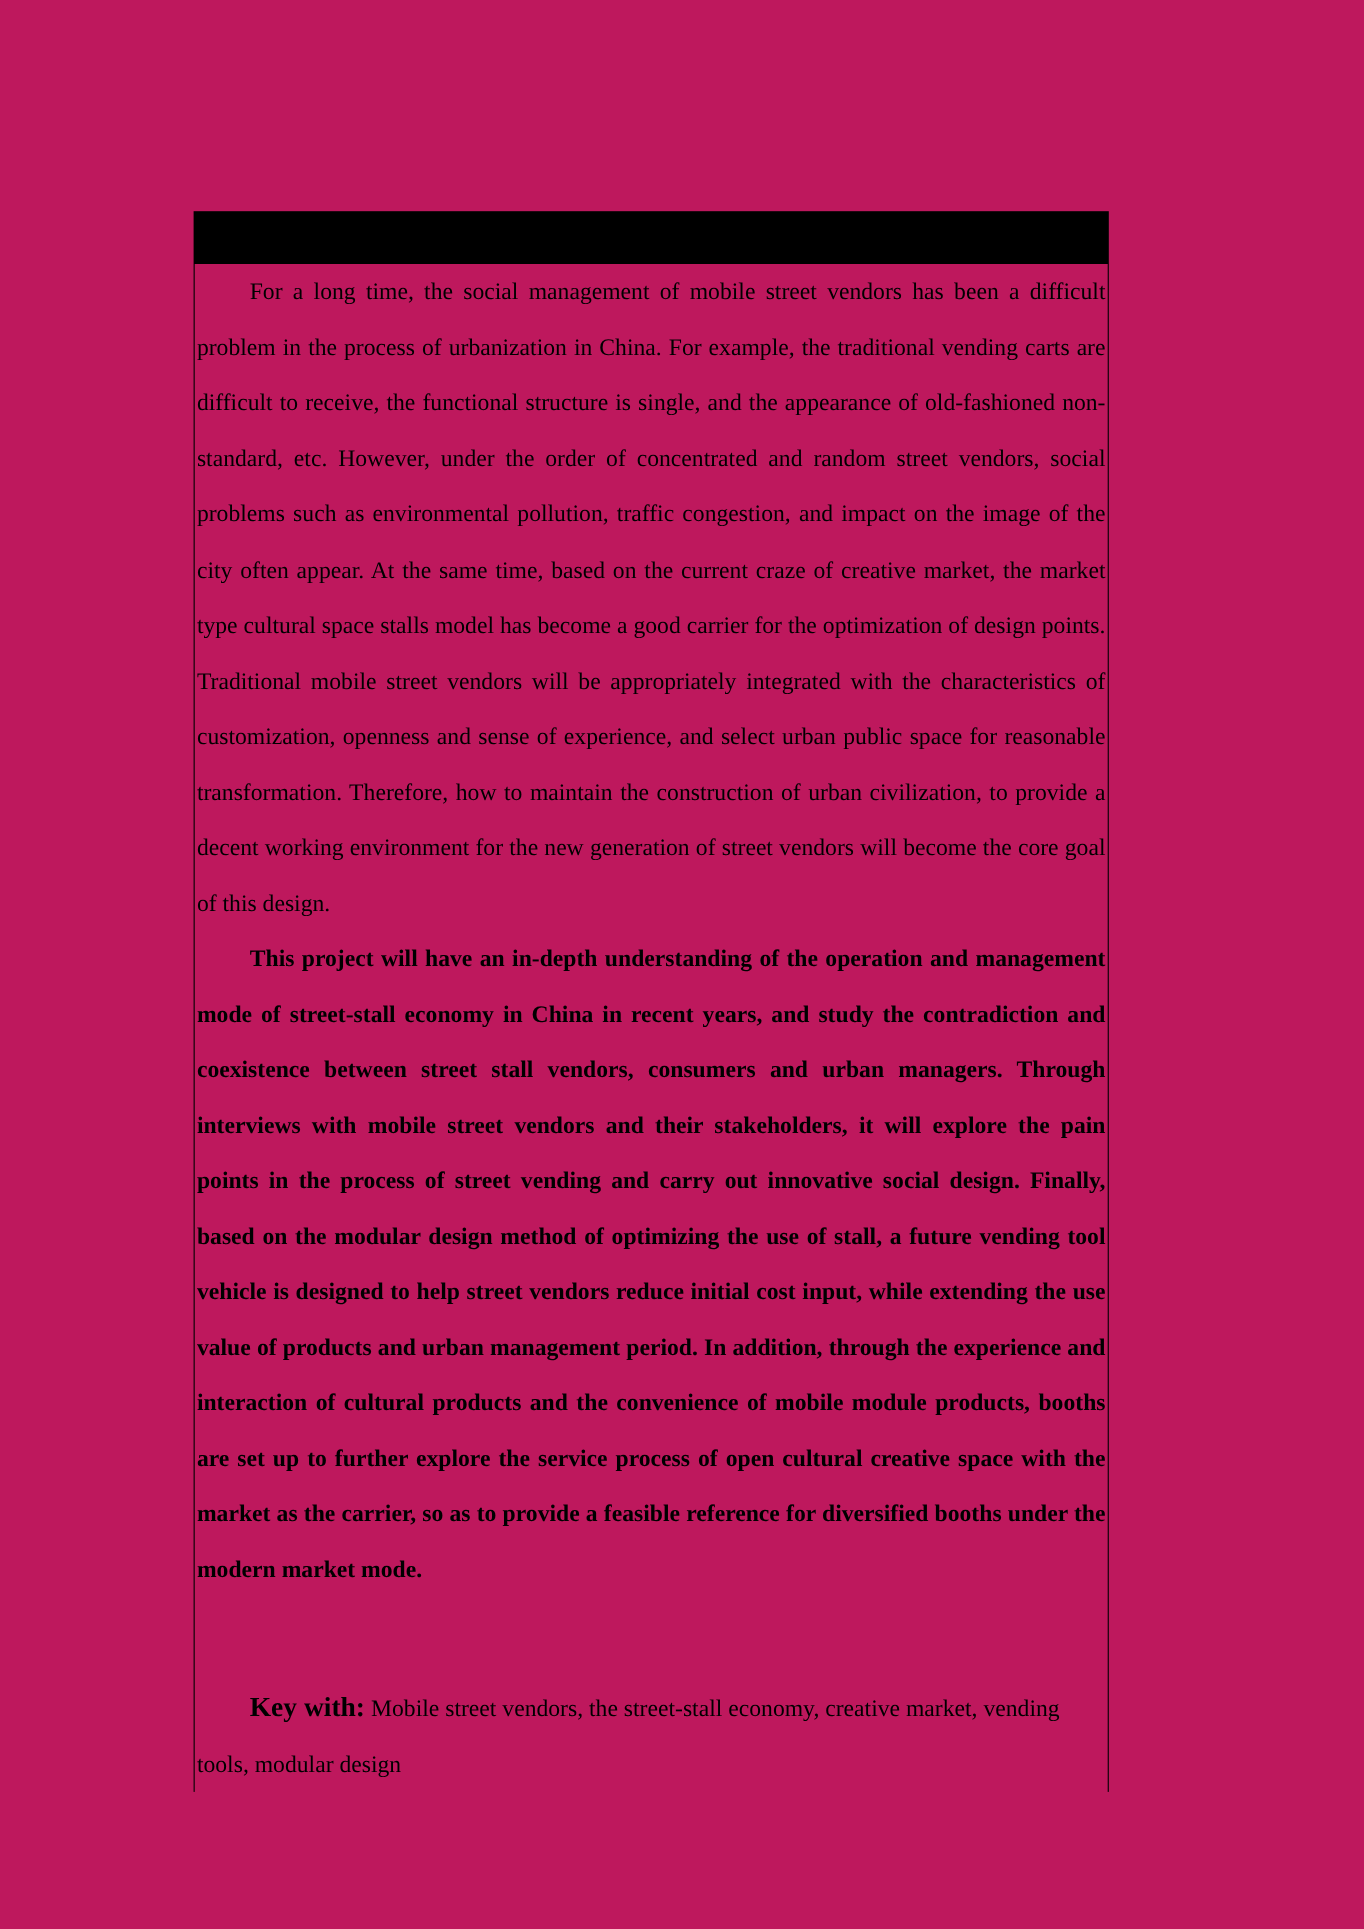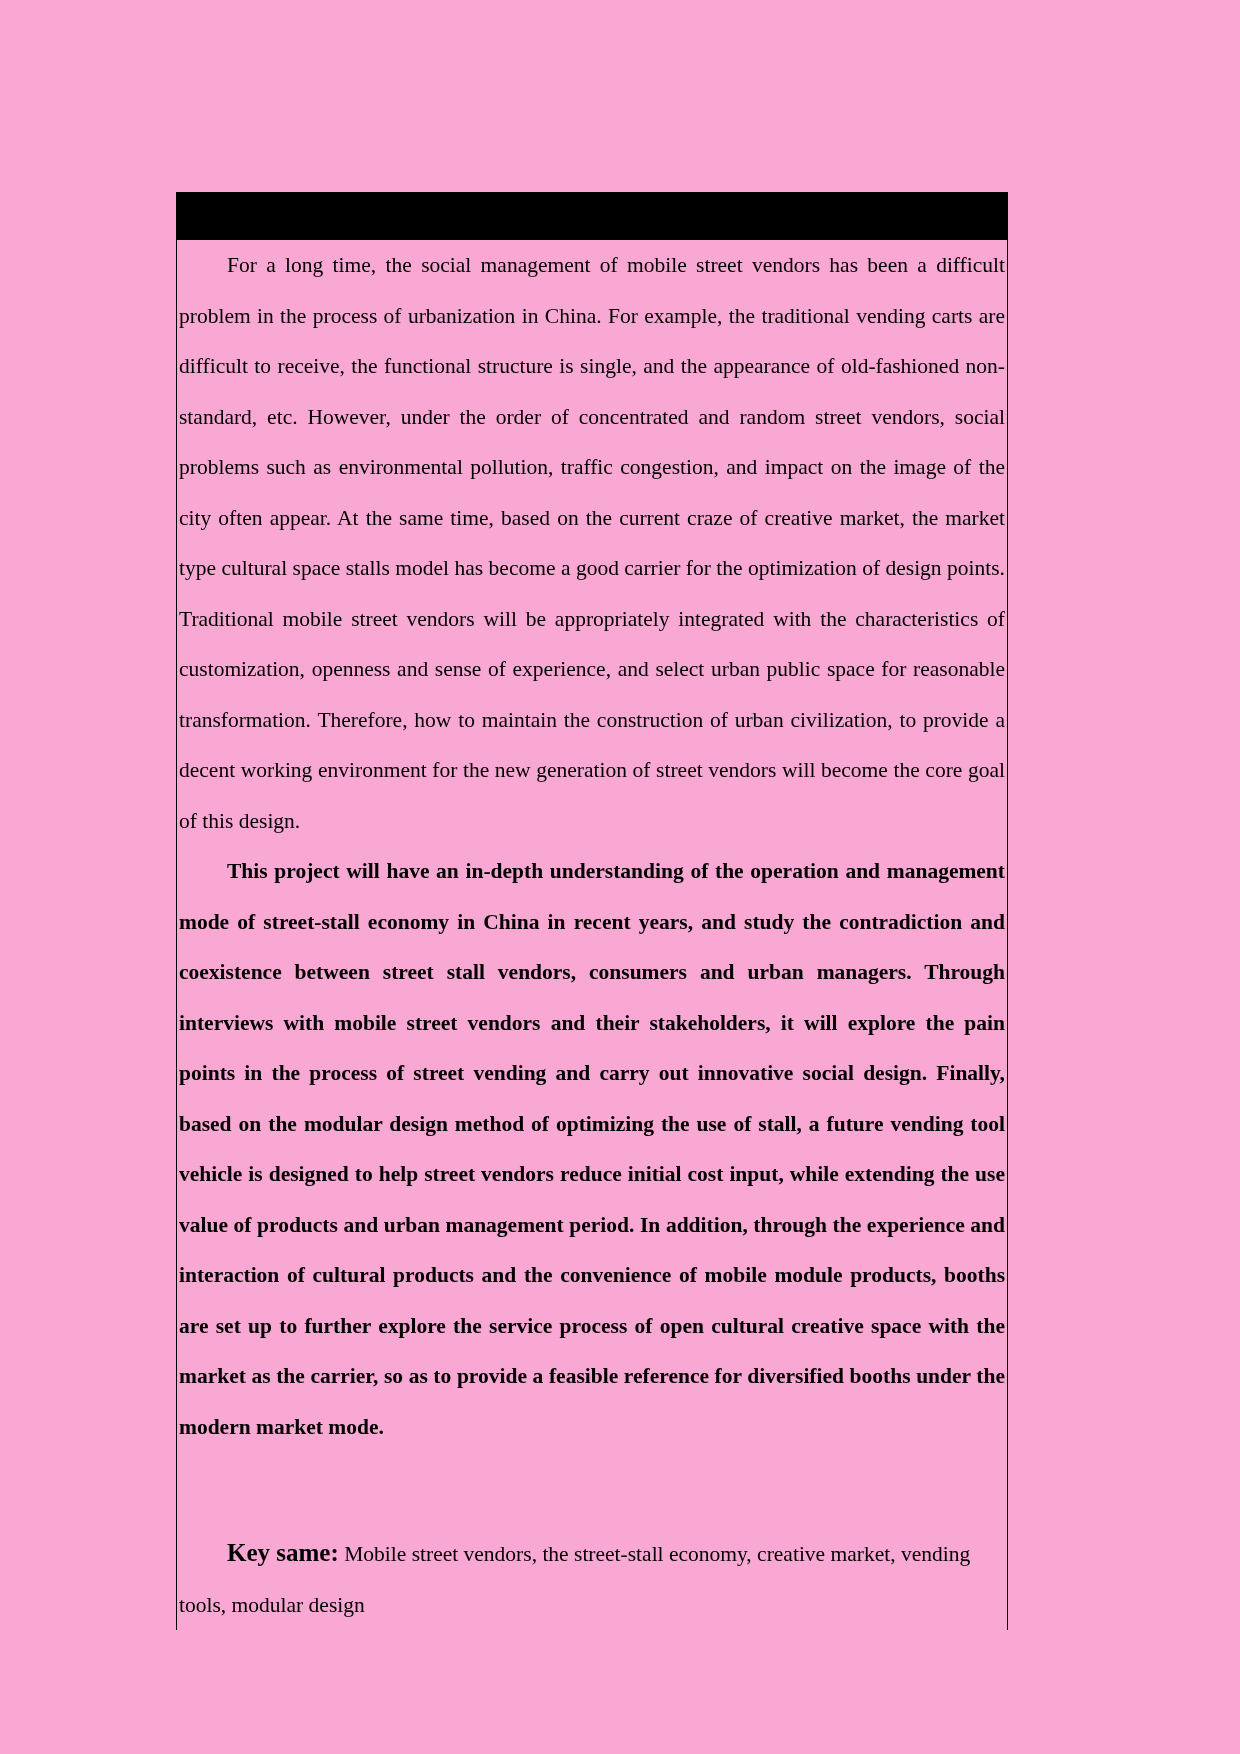--- a/index.html
+++ b/index.html
@@ -12,21 +12,21 @@
     font-family: "Liberation Serif", "DejaVu Serif", serif;
     color: #000000;
     -webkit-font-smoothing: antialiased;
   }
 
   .page {
     position: relative;
     width: 1240px;
     height: 1754px;
     margin: 0 auto;
-    background: #f9a8d4;
+    background: #be185d;
     overflow: hidden;
     box-sizing: border-box;
   }
 
   
   .redaction-band {
     position: absolute;
     left: 176px;
     top: 192px;
     width: 832px;
@@ -93,17 +93,17 @@
   <div class="redaction-band"></div>
 
   <div class="text-column">
 
     <p class="body-paragraph">For a long time, the social management of mobile street vendors has been a difficult problem in the process of urbanization in China. For example, the traditional vending carts are difficult to receive, the functional structure is single, and the appearance of old-fashioned non-standard, etc. However, under the order of concentrated and random street vendors, social problems such as environmental pollution, traffic congestion, and impact on the image of the city often appear. At the same time, based on the current craze of creative market, the market type cultural space stalls model has become a good carrier for the optimization of design points. Traditional mobile street vendors will be appropriately integrated with the characteristics of customization, openness and sense of experience, and select urban public space for reasonable transformation. Therefore, how to maintain the construction of urban civilization, to provide a decent working environment for the new generation of street vendors will become the core goal of this design.</p>
 
     <p class="body-paragraph">This project will have an in-depth understanding of the operation and management mode of street-stall economy in China in recent years, and study the contradiction and coexistence between street stall vendors, consumers and urban managers. Through interviews with mobile street vendors and their stakeholders, it will explore the pain points in the process of street vending and carry out innovative social design. Finally, based on the modular design method of optimizing the use of stall, a future vending tool vehicle is designed to help street vendors reduce initial cost input, while extending the use value of products and urban management period. In addition, through the experience and interaction of cultural products and the convenience of mobile module products, booths are set up to further explore the service process of open cultural creative space with the market as the carrier, so as to provide a feasible reference for diversified booths under the modern market mode.</p>
 
     <div class="spacer-block"></div>
 
-    <p class="keywords-paragraph"><span class="keywords-label">Key same:</span><span class="keywords-text"> Mobile street vendors, the street-stall economy, creative market, vending tools, modular design</span></p>
+    <p class="keywords-paragraph"><span class="keywords-label">Key with:</span><span class="keywords-text"> Mobile street vendors, the street-stall economy, creative market, vending tools, modular design</span></p>
 
   </div>
 
 </div>
 
 </body></html>

